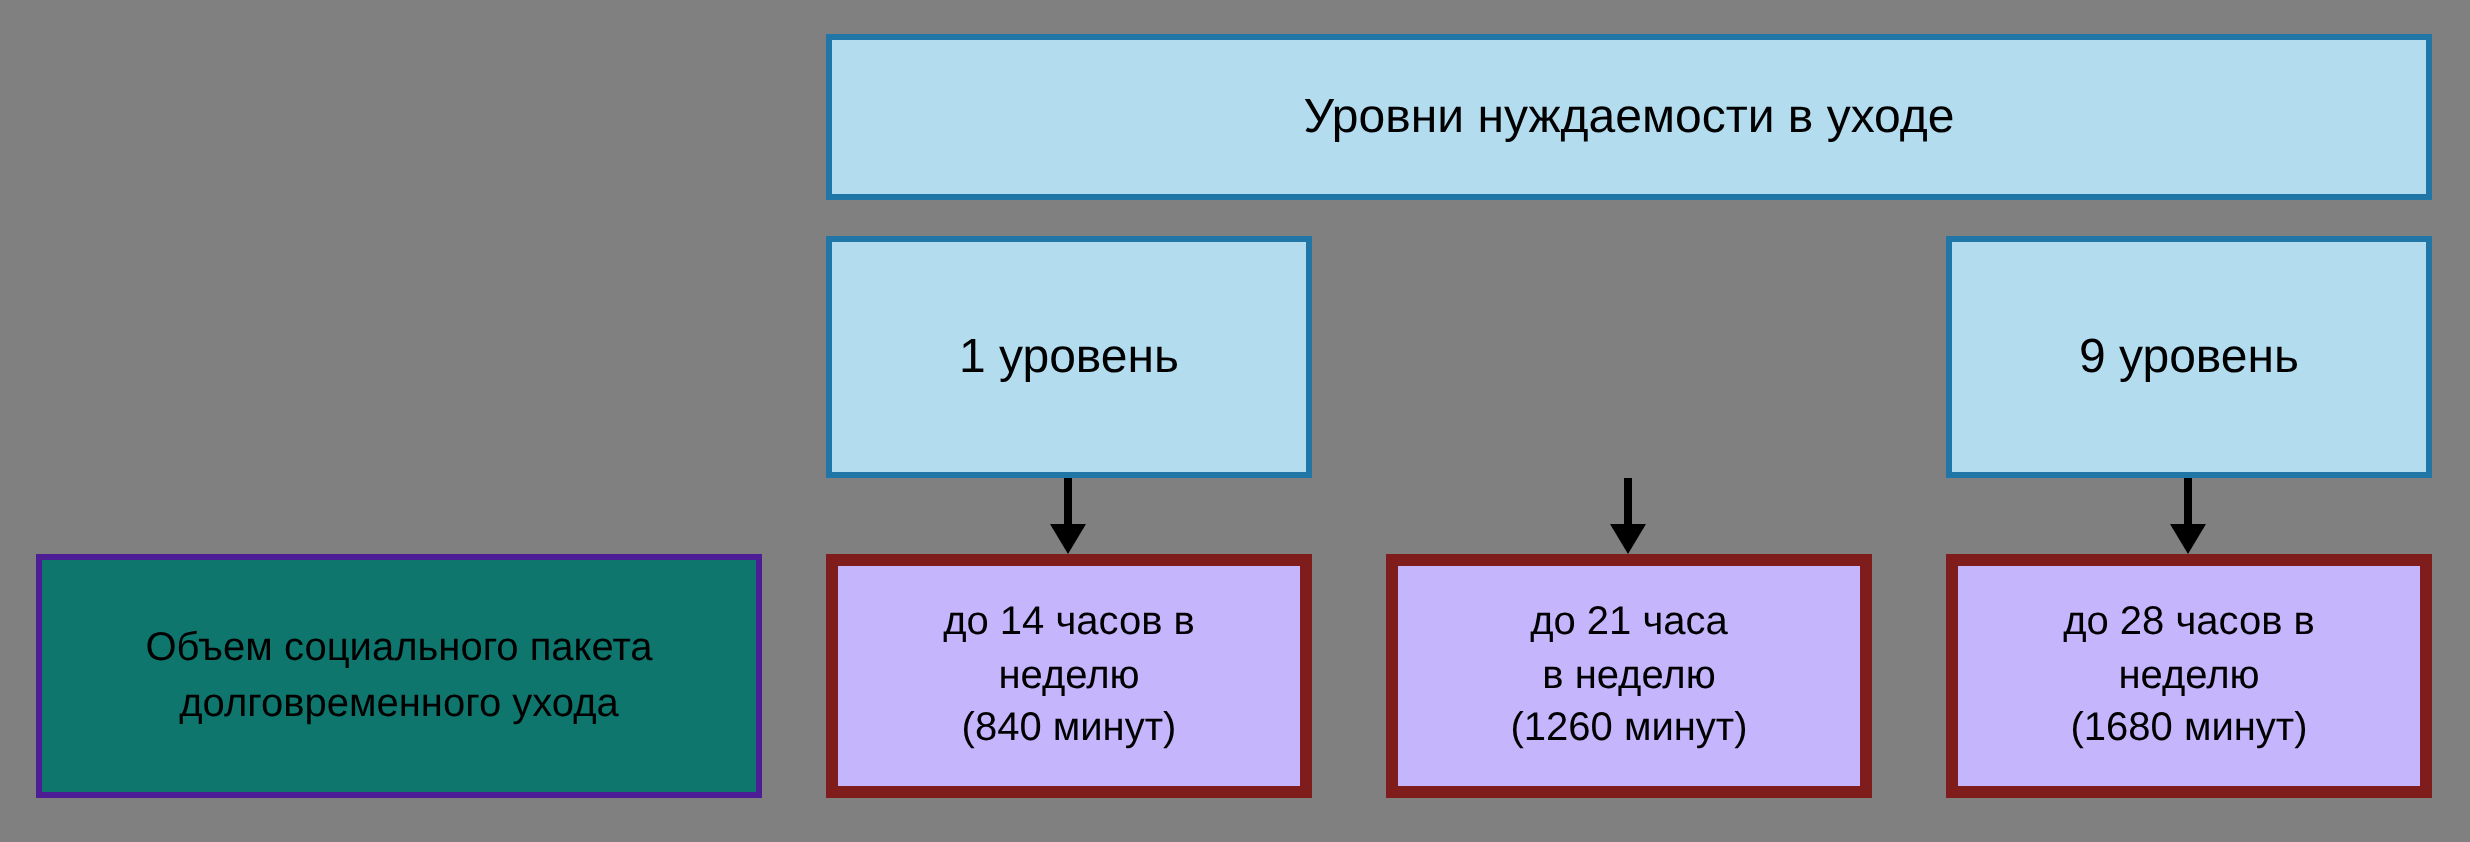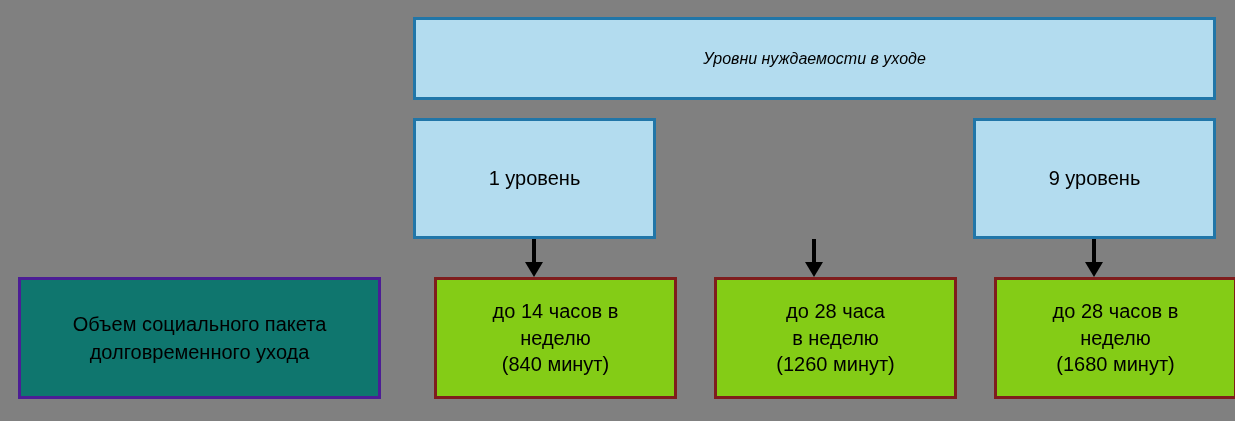--- a/index.html
+++ b/index.html
@@ -19,38 +19,36 @@
     align-items: center;
     justify-content: center;
     text-align: center;
     white-space: pre-line;
   }
   .blue {
     background: #B3DCEF;
     border: 3px solid #2176A8;
   }
   .green {
-    background: #84cc16;
-    border: 3px solid #7f1d1d;
-    margin-left: 21px;
+    background: #c4b5fd;
+    border: 6px solid #7f1d1d;
   }
   .teal {
     background: #0f766e;
     border: 3px solid #4c1d95;
   }
   .banner {
     left: 413px; top: 17px;
     width: 803px; height: 83px;
-    font-size: 16px;
-    font-style: italic;
+    font-size: 24px;
   }
   .level {
     top: 118px;
     width: 243px; height: 121px;
-    font-size: 20px;
+    font-size: 24px;
   }
   .vol {
     top: 277px;
     width: 243px; height: 122px;
     font-size: 20px;
     line-height: 1.33;
   }
   .leftbox {
     left: 18px; top: 277px;
     width: 363px; height: 122px;
@@ -96,21 +94,21 @@
   <div class="arrow a3">
     <svg width="20" height="38" viewBox="0 0 20 38" xmlns="http://www.w3.org/2000/svg">
       <rect x="8" y="0" width="4" height="25" fill="#000000"></rect>
       <polygon points="1,23 19,23 10,38" fill="#000000"></polygon>
     </svg>
   </div>
 
   <div class="box green vol c1">до 14 часов в
 неделю
 (840 минут)</div>
-  <div class="box green vol c2">до 28 часа
+  <div class="box green vol c2">до 21 часа
 в неделю
 (1260 минут)</div>
   <div class="box green vol c3">до 28 часов в
 неделю
 (1680 минут)</div>
 
   <div class="box teal leftbox">Объем социального пакета
 долговременного ухода</div>
 
 </div>

